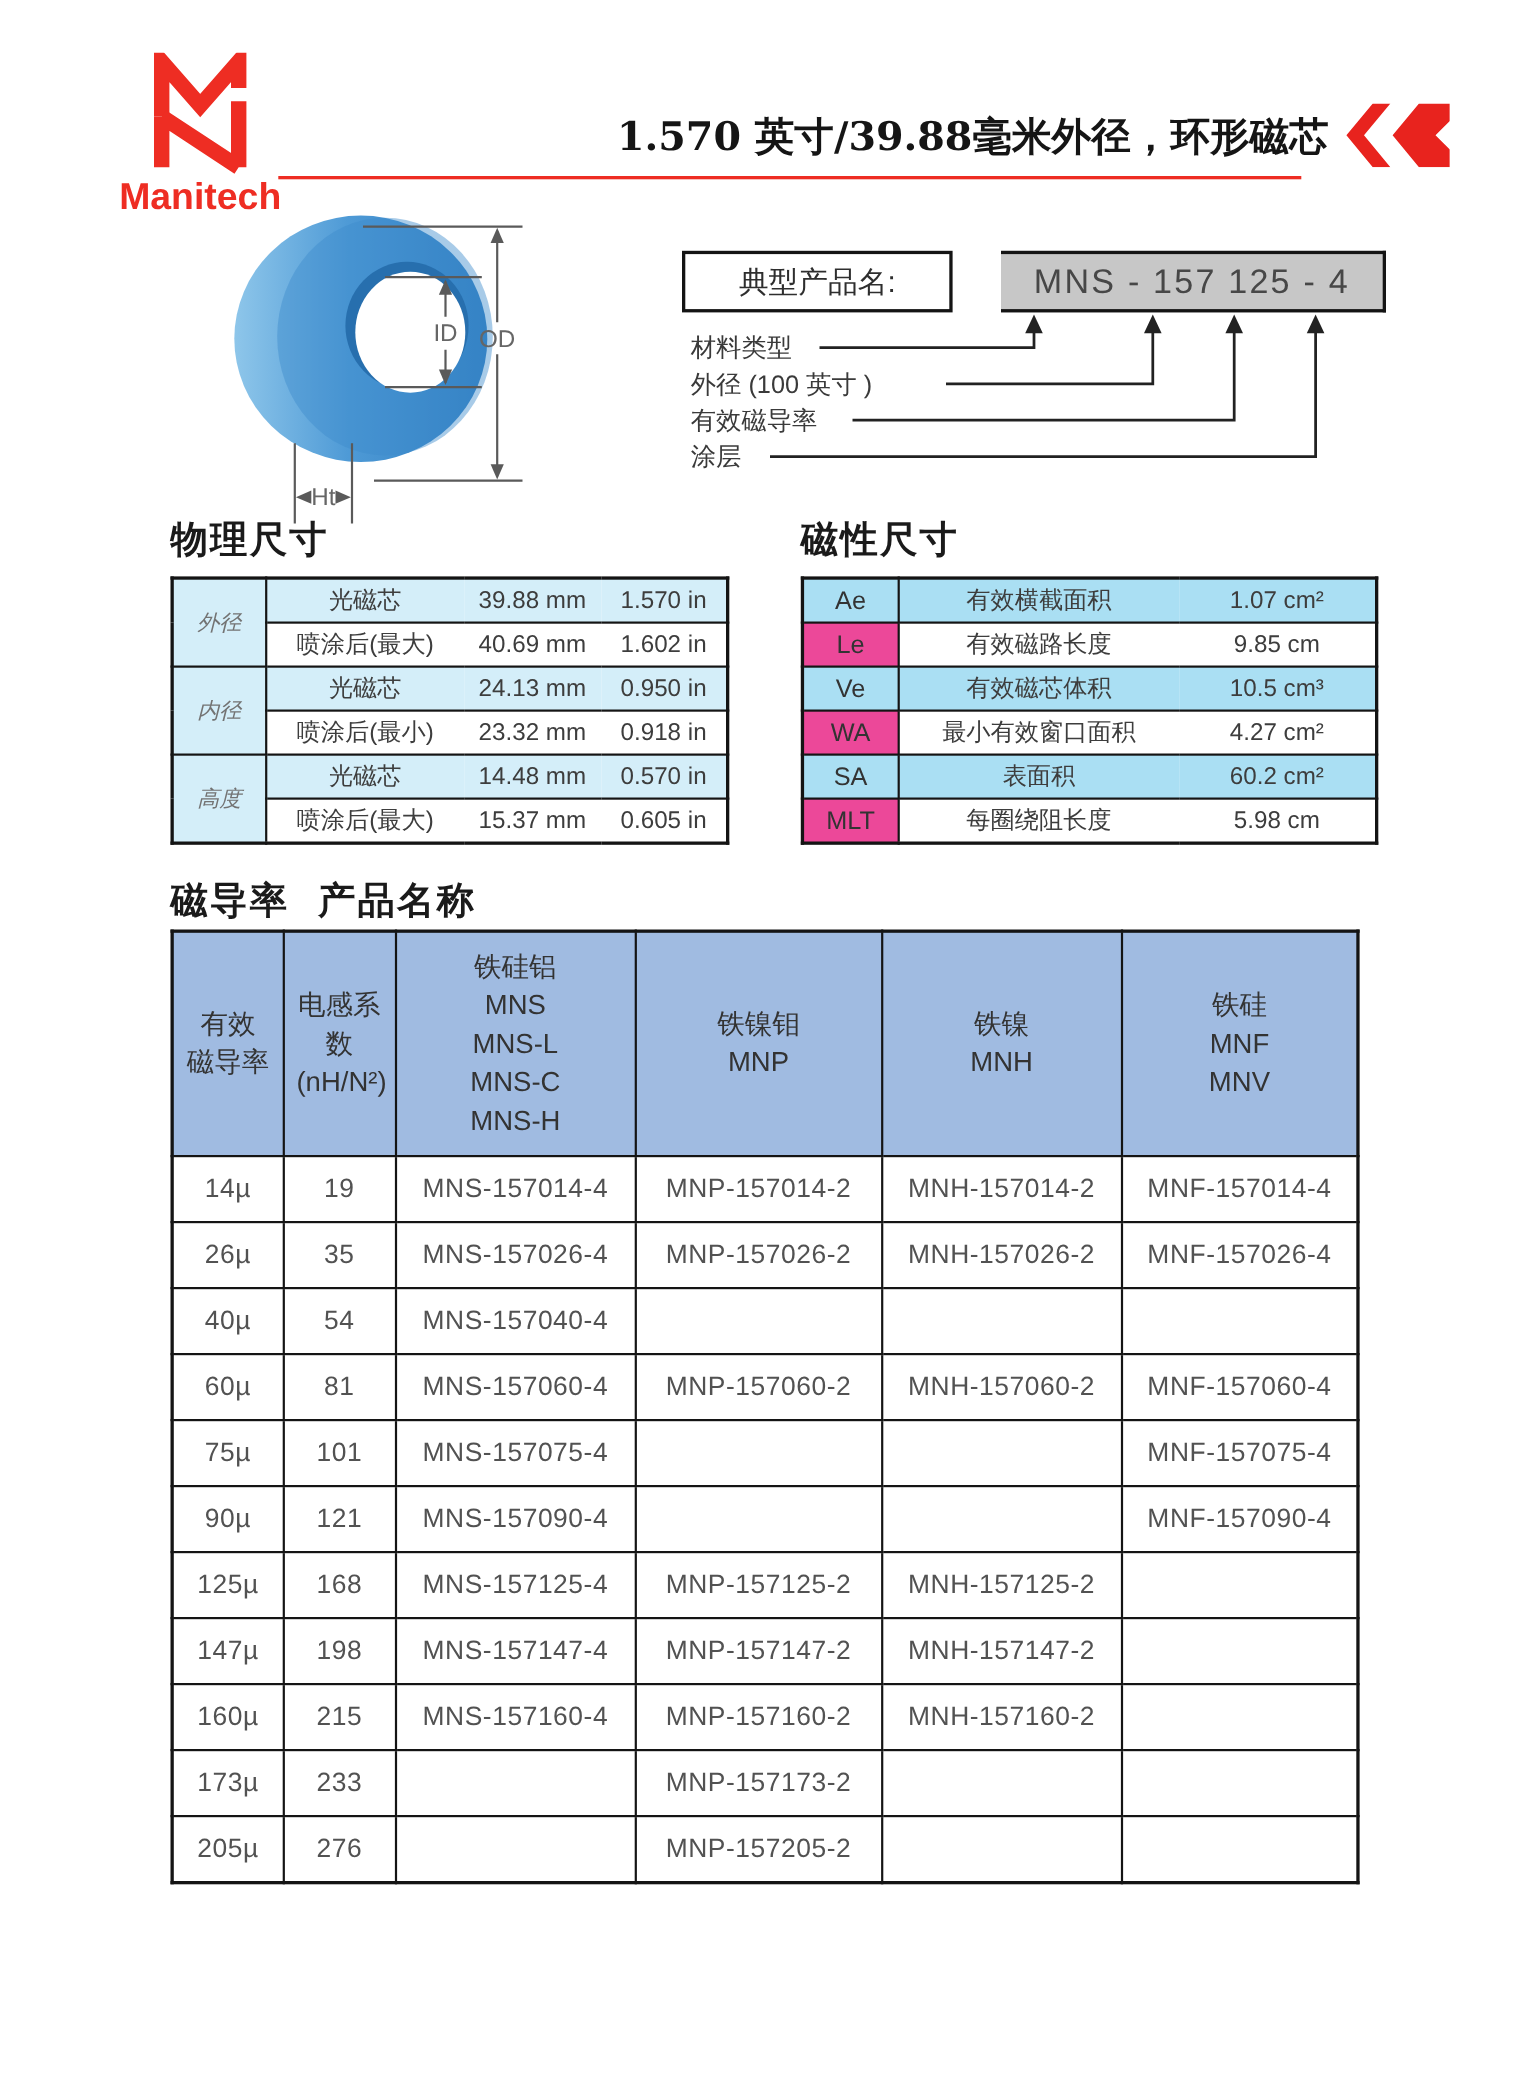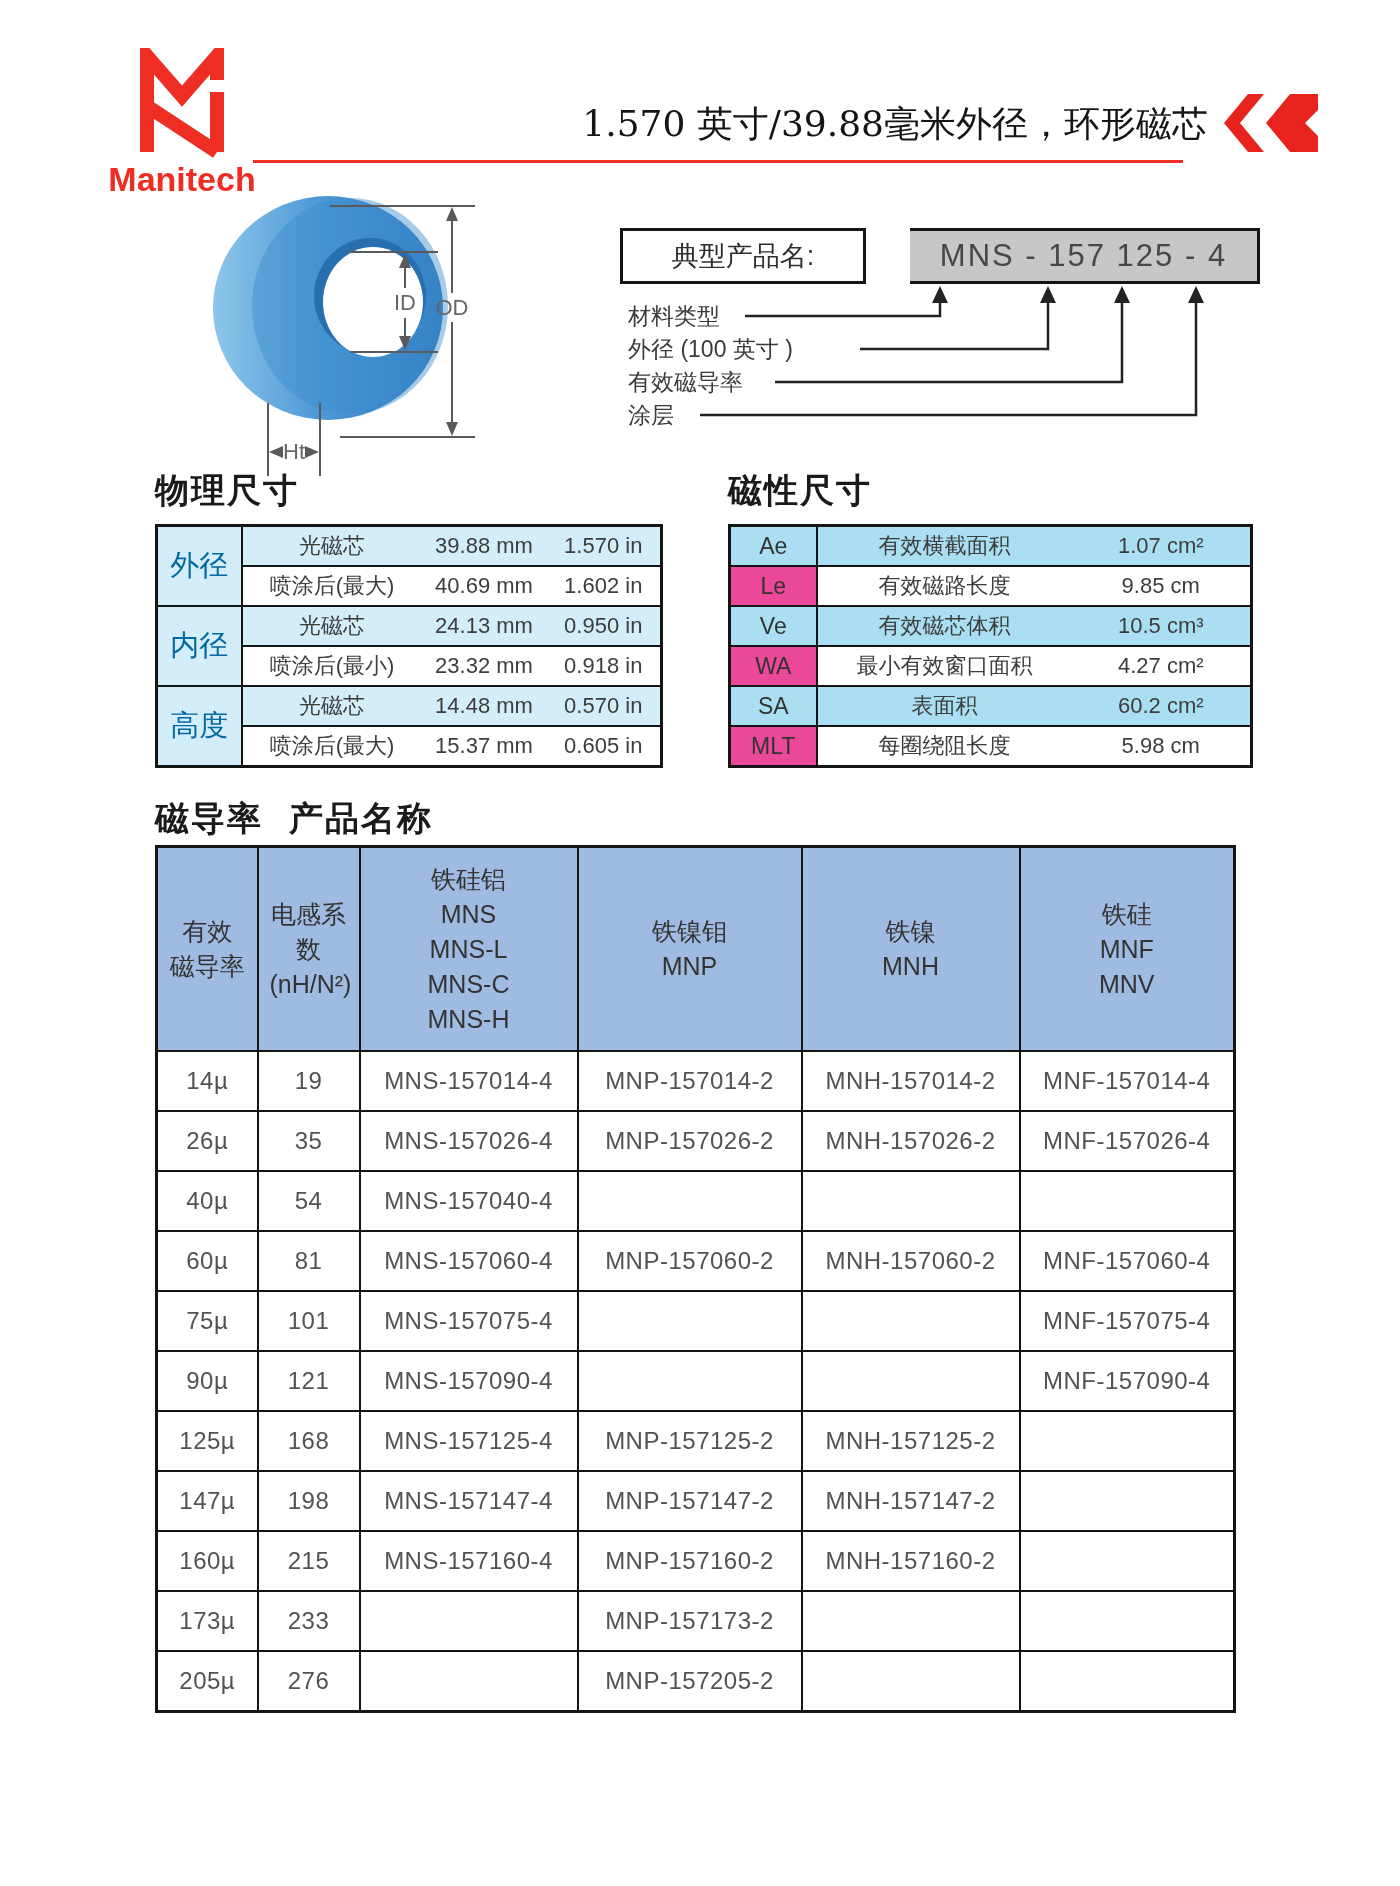--- a/index.html
+++ b/index.html
@@ -5,21 +5,21 @@
   html,body{margin:0;padding:0;background:#ffffff;}
   .page{position:relative;width:1400px;height:1886px;background:#fff;overflow:hidden;
         font-family:"Liberation Sans",sans-serif;}
 
   
   .logo{position:absolute;left:92px;top:48px;width:180px;text-align:center;color:#ee2d23;}
   .logo .mark{display:block;margin:0 auto;}
   .brand{font-size:34px;font-weight:bold;margin-top:0px;color:#ee2d23;}
   .rule{position:absolute;left:253px;top:160px;width:930px;height:3px;background:#ee2d23;}
   .doc-title{position:absolute;top:100px;left:0;width:1208px;text-align:right;
-             font-family:"DejaVu Serif",serif;font-weight:normal;font-size:36px;color:#151515;}
+             font-family:"DejaVu Serif",serif;font-weight:bold;font-size:36px;color:#151515;}
   .chevrons{position:absolute;left:1222px;top:94px;width:96px;height:58px;}
 
   
   .toroid{position:absolute;left:198px;top:190px;width:310px;height:300px;}
   .dim{stroke:#5a5a5a;stroke-width:2;fill:none;}
   .dimtxt{font-size:22px;fill:#666;font-family:"Liberation Sans",sans-serif;}
 
   
   .pn-box{position:absolute;left:620px;top:228px;width:640px;height:56px;display:flex;}
   .pn-label{width:240px;background:#fff;border:3px solid #141414;display:flex;align-items:center;
@@ -36,21 +36,21 @@
   .t-mag{left:728px;top:468px;}
   .t-perm{left:155px;top:796px;}
   .t-perm .w2{margin-left:26px;}
 
   
   table{border-collapse:collapse;table-layout:fixed;}
   .phys{position:absolute;left:155px;top:524px;width:505px;border:3px solid #141414;}
   .phys td{border-top:2px solid #141414;border-bottom:2px solid #141414;height:38px;
            font-size:22px;color:#3d3d3d;text-align:center;padding:0;}
   .phys tr.lt td{background:#d4eef9;}
-  .phys td.grp{background:#a6c3e4;border-right:2px solid #141414;font-size:29px;color:#0369a1;}
+  .phys td.grp{background:#a6c3e4;border-right:2px solid #141414;font-size:20px;color:#737373;font-style:italic;}
 
   
   .mag{position:absolute;left:728px;top:524px;width:522px;border:3px solid #141414;}
   .mag td{border-top:2px solid #141414;border-bottom:2px solid #141414;height:38px;
           font-size:22px;color:#3d3d3d;text-align:center;padding:0;}
   .mag tr.lt td{background:#aadff3;}
   .mag td.prm{background:#ec4899;border-right:2px solid #141414;font-size:23px;color:#333;}
 
   
   .perm{position:absolute;left:155px;top:845px;width:1078px;border:3px solid #141414;}

